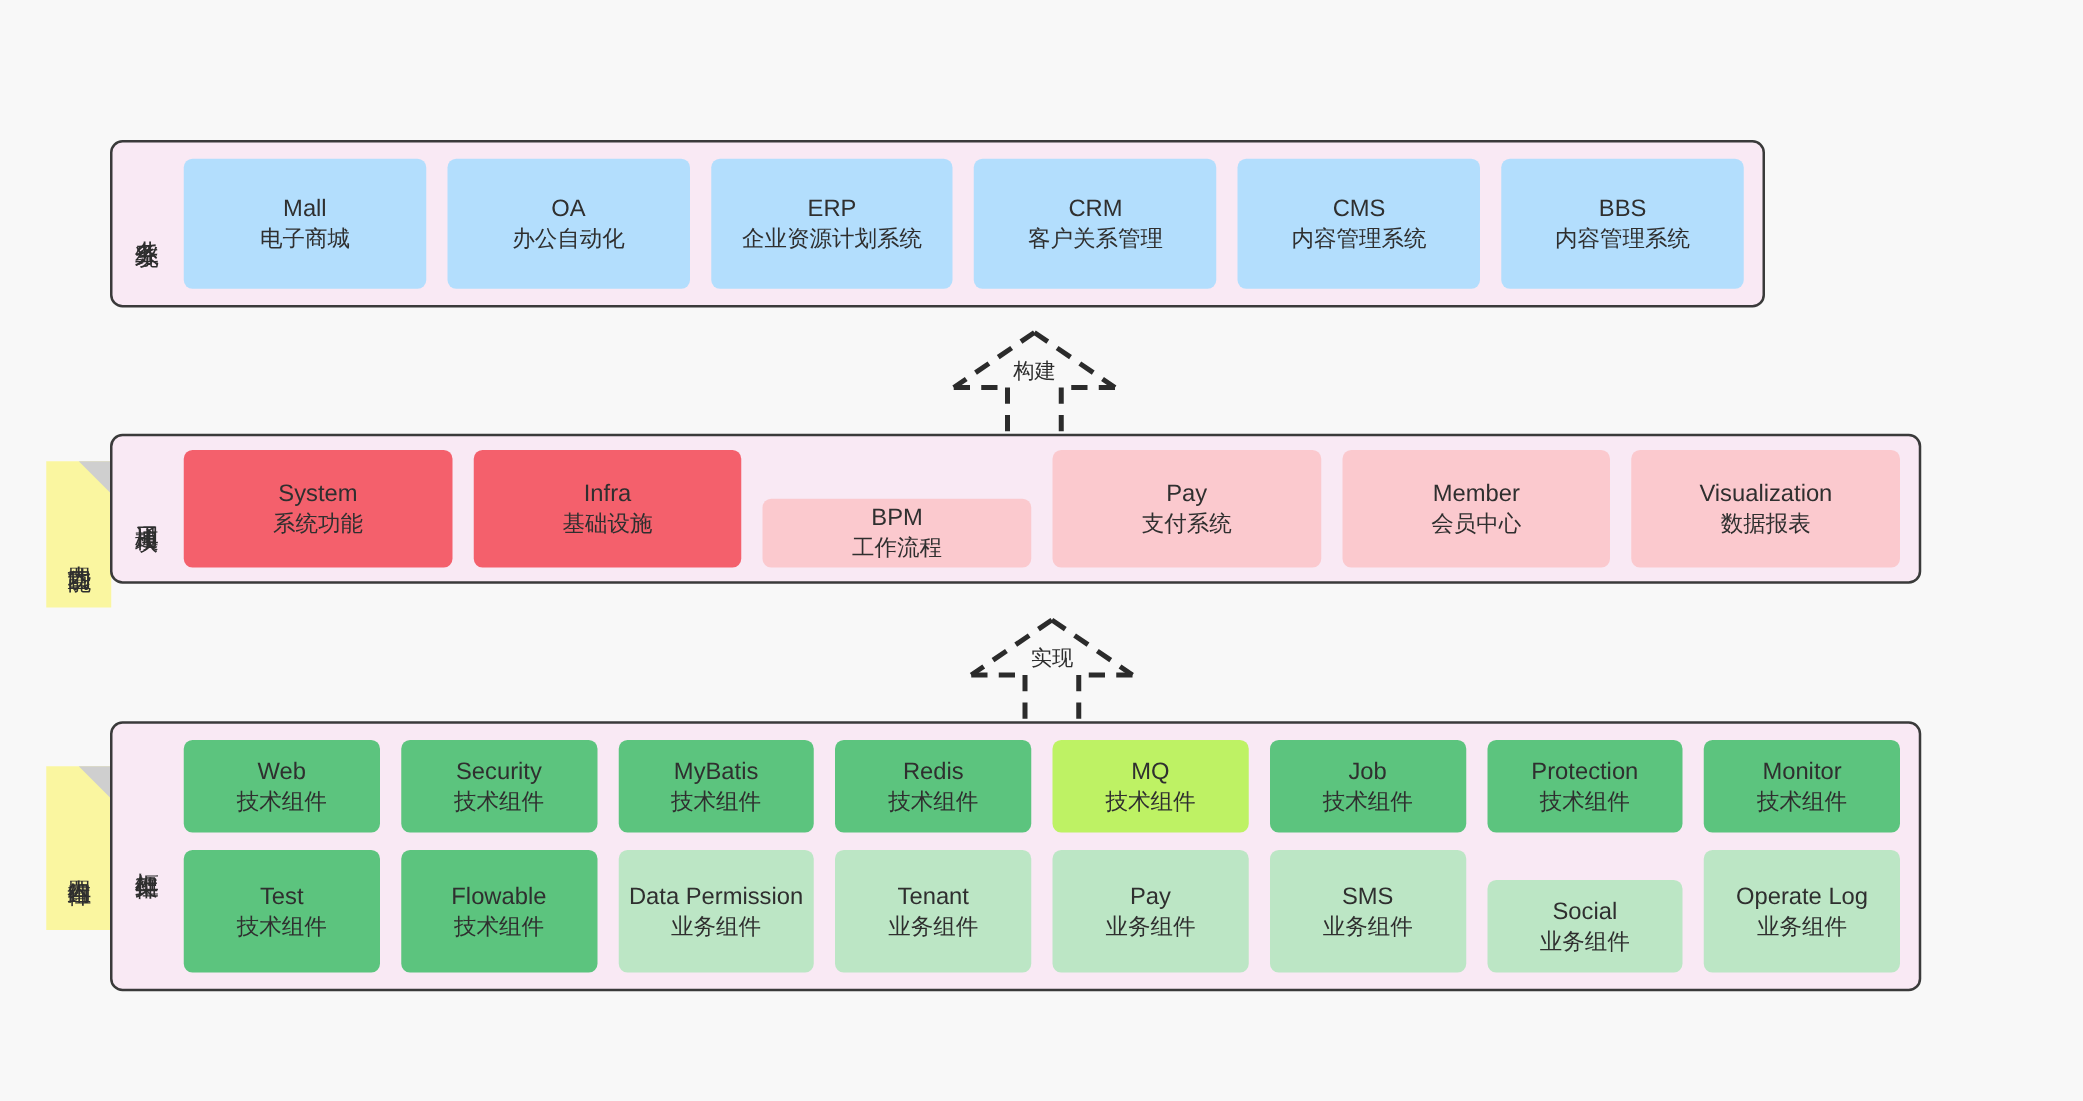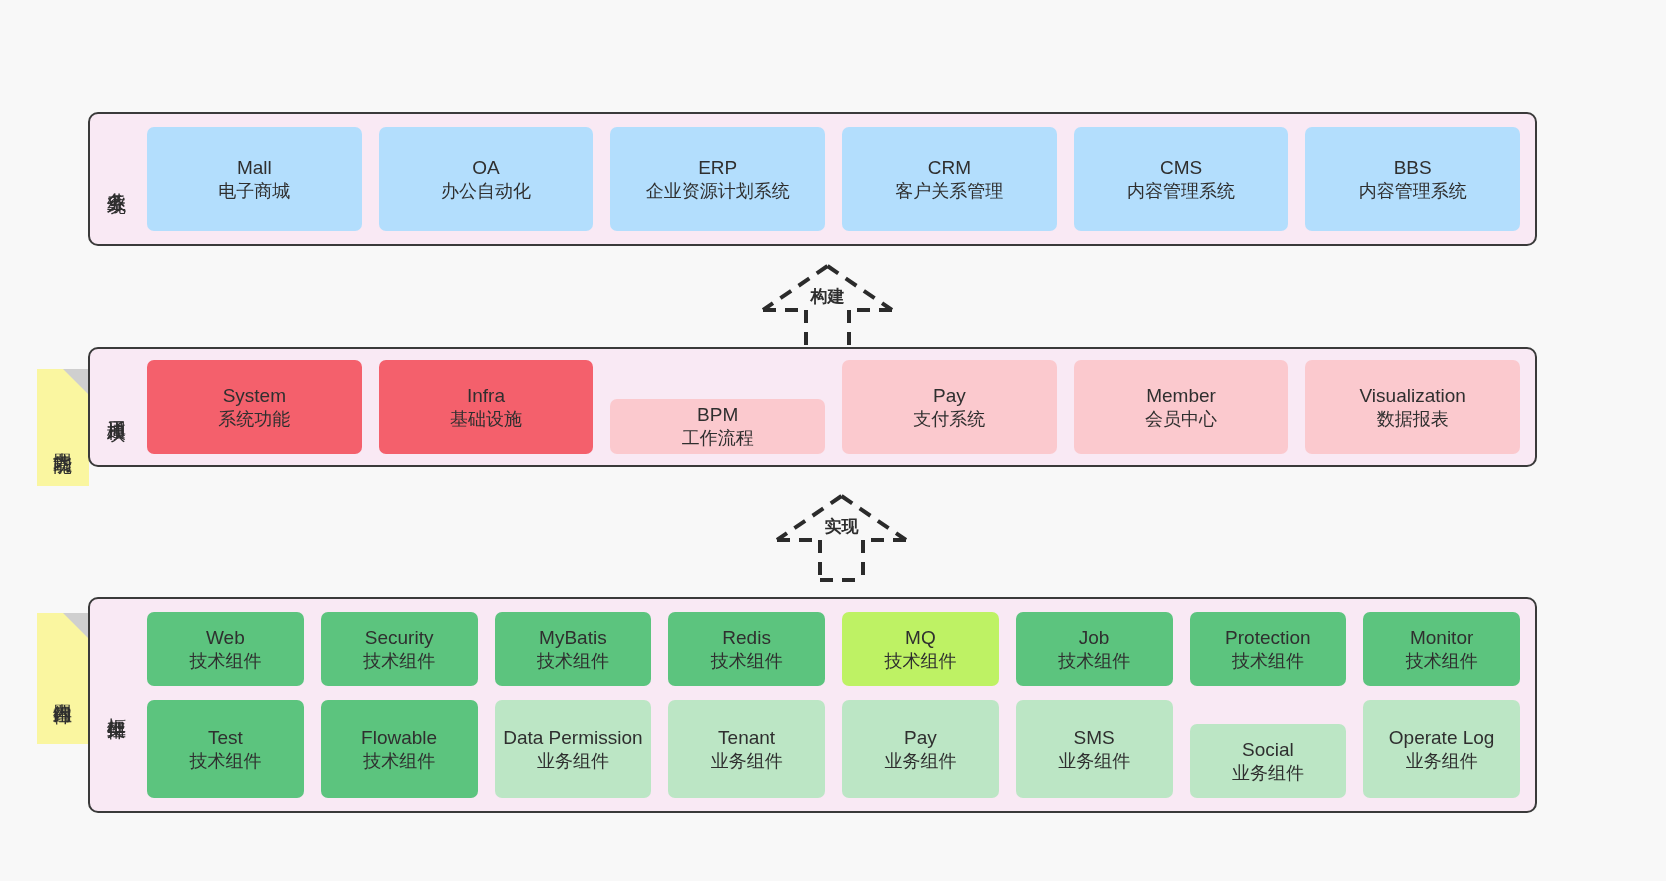--- a/index.html
+++ b/index.html
@@ -97,29 +97,28 @@
   .arrow-label {
     position: absolute;
     left: 50%;
     transform: translateX(-50%);
     font-size: 17px;
     color: #2E2E2E;
     background: #F8F8F8;
     padding: 0 2px;
     white-space: nowrap;
     user-select: none;
-    font-weight: bold;
   }
 </style>
 </head>
 <body>
 
 <div id="stage">
 
-  <div class="layer" id="layer-0" style="left:88px; top:112px; width:1449px; height:134px;">
+  <div class="layer" id="layer-0" style="left:88px; top:112px; width:1324px; height:134px;">
     <div class="layer-title">业务系统</div>
     <div class="layer-body">
         <div class="row">
           <div class="box" style="background: rgb(179, 222, 253);">
             <div class="b-title">Mall</div>
             <div class="b-sub">电子商城</div>
           </div>
           <div class="box" style="background: rgb(179, 222, 253);">
             <div class="b-title">OA</div>
             <div class="b-sub">办公自动化</div>
@@ -205,21 +204,21 @@
         <path d="M89 48 L89 90"></path>
         <path d="M46 88 L89 88"></path>
       </g>
     </svg>
     <span class="arrow-label" style="top:23px;">实现</span>
   </div>
 
   <div class="sticky" id="sticky-1" style="left:37px; top:613px; width:52px; height:131px;">
     <span>内置组件</span>
   </div>
-  <div class="layer" id="layer-2" style="left:88px; top:597px; width:1449px; height:216px;">
+  <div class="layer" id="layer-2" style="left:88px; top:577px; width:1449px; height:216px;">
     <div class="layer-title">框架组件</div>
     <div class="layer-body">
         <div class="row">
           <div class="box" style="background: rgb(92, 196, 126);">
             <div class="b-title">Web</div>
             <div class="b-sub">技术组件</div>
           </div>
           <div class="box" style="background: rgb(92, 196, 126);">
             <div class="b-title">Security</div>
             <div class="b-sub">技术组件</div>

